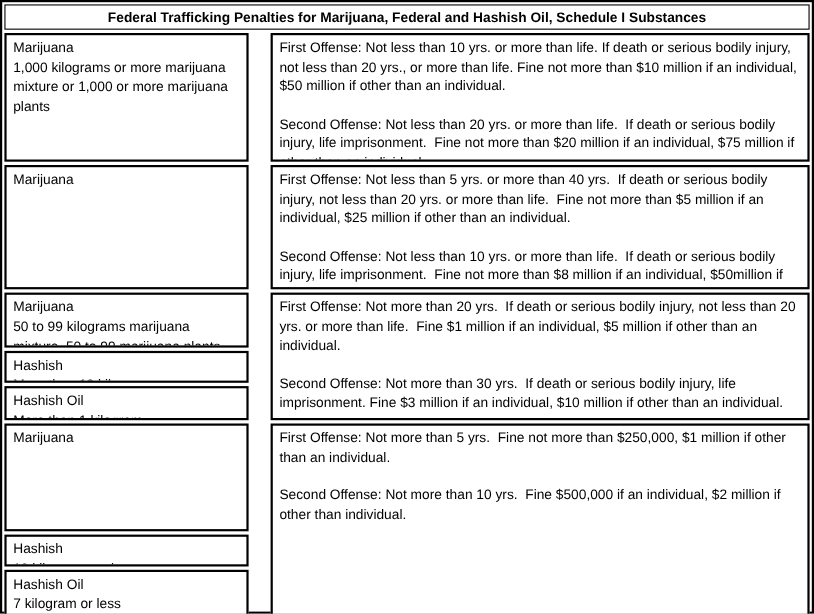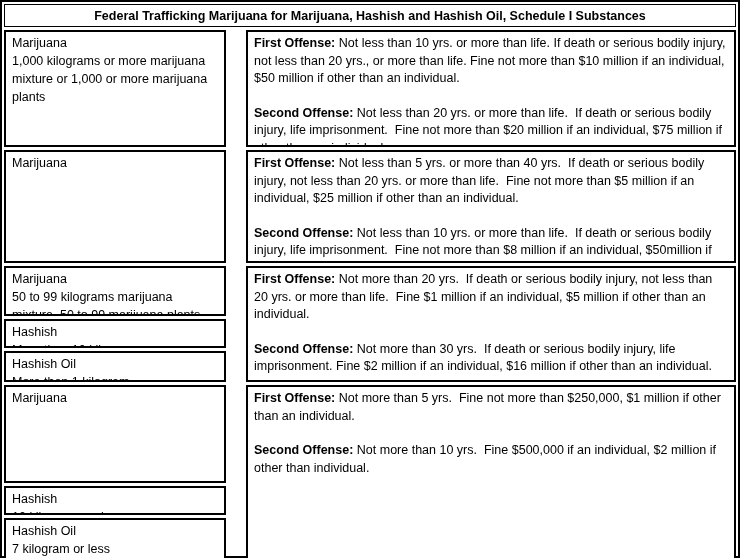--- a/index.html
+++ b/index.html
@@ -61,28 +61,28 @@
   .substance-quantity, .offense { white-space: pre-wrap; }
   .right-col {
     flex: 1;
     padding: 3px 6px;
     font-size: 12.5px;
     line-height: 17.5px;
     overflow: hidden;
   }
   .offense { margin: 0; }
   .offense.gap { margin-top: 17px; }
-  .b { font-weight: bold; }
+  .b { font-weight: normal; }
 </style>
 </head>
 <body>
 
 <div class="table">
 
-  <div class="title-cell">Federal Trafficking Marijuana for Marijuana, Hashish and Hashish Oil, Schedule I Substances</div>
+  <div class="title-cell">Federal Trafficking Penalties for Marijuana, Federal and Hashish Oil, Schedule I Substances</div>
 
   <div class="row r1">
     <div class="left-col">
       <div class="cell sub-fill">
         <div>Marijuana</div>
         <div class="substance-quantity">1,000 kilograms or more marijuana mixture or 1,000 or more marijuana plants</div>
       </div>
     </div>
     <div class="cell right-col">
       <p class="offense"><span class="b">First Offense:</span><span> Not less than 10 yrs. or more than life. If death or serious bodily injury, not less than 20 yrs., or more than life. Fine not more than $10 million if an individual, $50 million if other than an individual.</span></p>
@@ -112,21 +112,21 @@
         <div>Hashish</div>
         <div class="substance-quantity">More than 10 kilograms</div>
       </div>
       <div class="cell sub-fill">
         <div>Hashish Oil</div>
         <div class="substance-quantity">More than 1 kilogram</div>
       </div>
     </div>
     <div class="cell right-col">
       <p class="offense"><span class="b">First Offense:</span><span> Not more than 20 yrs.  If death or serious bodily injury, not less than 20 yrs. or more than life.  Fine $1 million if an individual, $5 million if other than an individual.</span></p>
-      <p class="offense gap"><span class="b">Second Offense:</span><span> Not more than 30 yrs.  If death or serious bodily injury, life imprisonment. Fine $2 million if an individual, $16 million if other than an individual.</span></p>
+      <p class="offense gap"><span class="b">Second Offense:</span><span> Not more than 30 yrs.  If death or serious bodily injury, life imprisonment. Fine $3 million if an individual, $10 million if other than an individual.</span></p>
     </div>
   </div>
 
   <div class="row r4">
     <div class="left-col">
       <div class="cell sub-h98">
         <div>Marijuana</div>
 
       </div>
       <div class="cell sub-h29">

